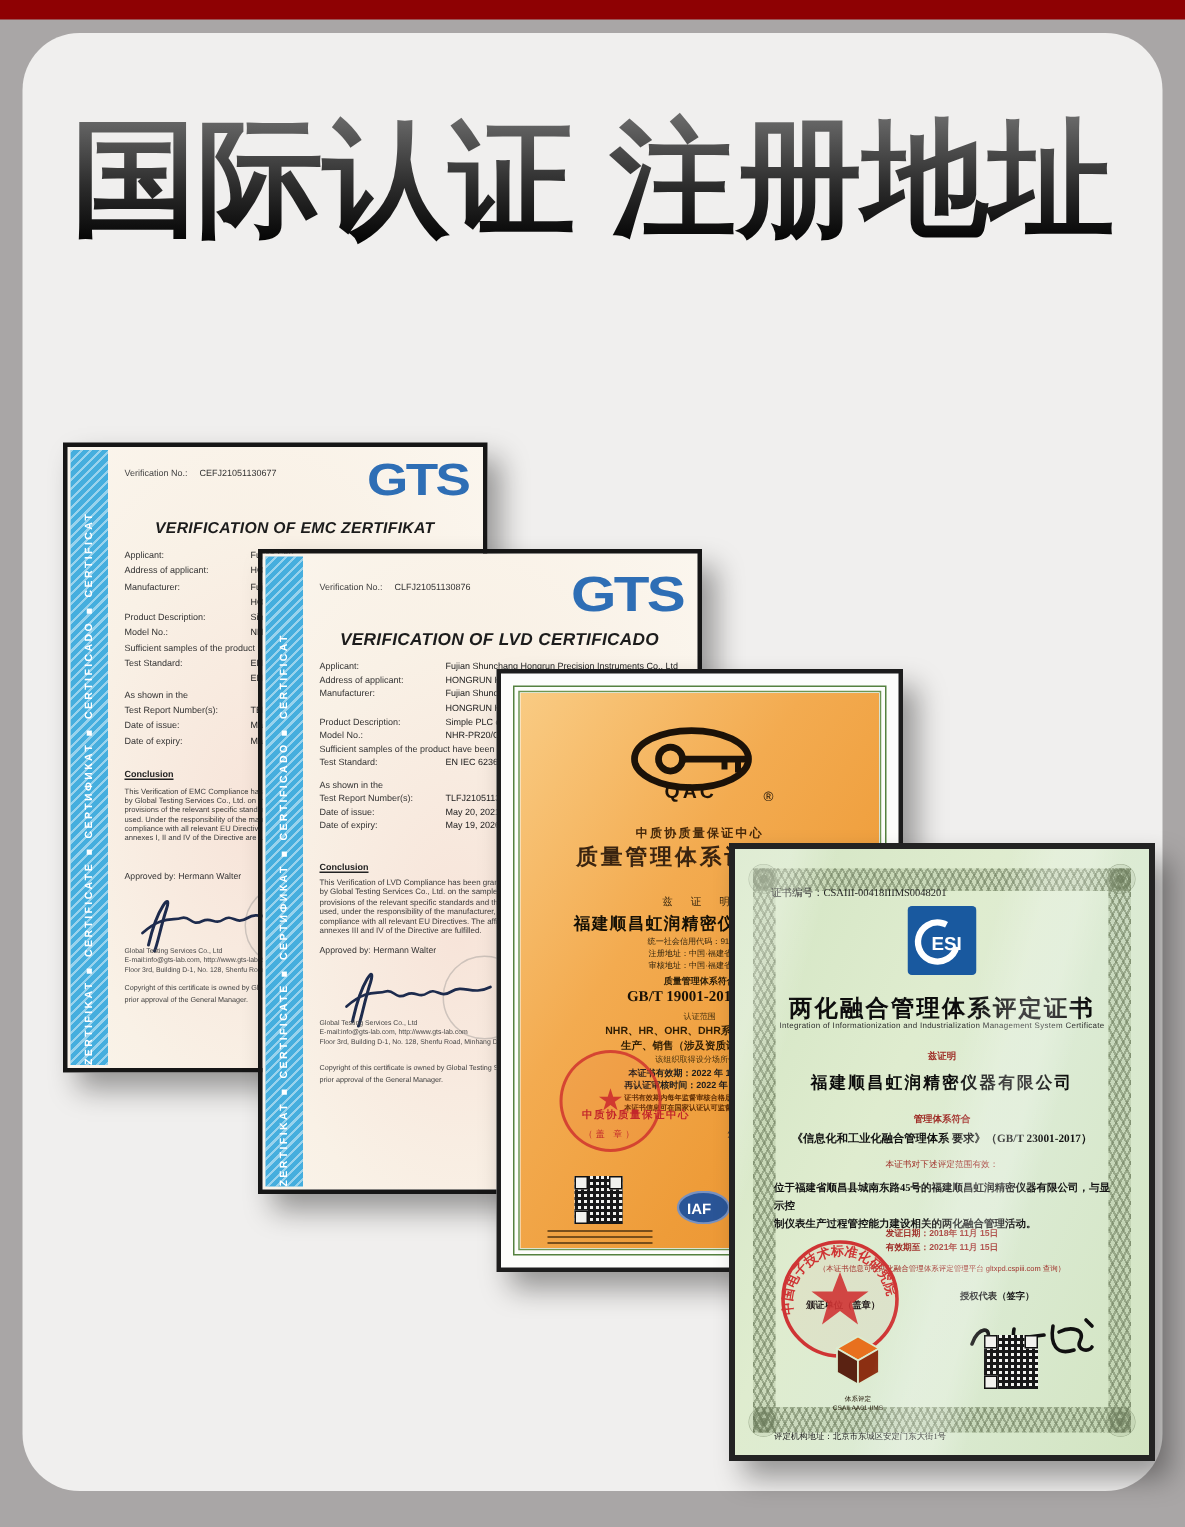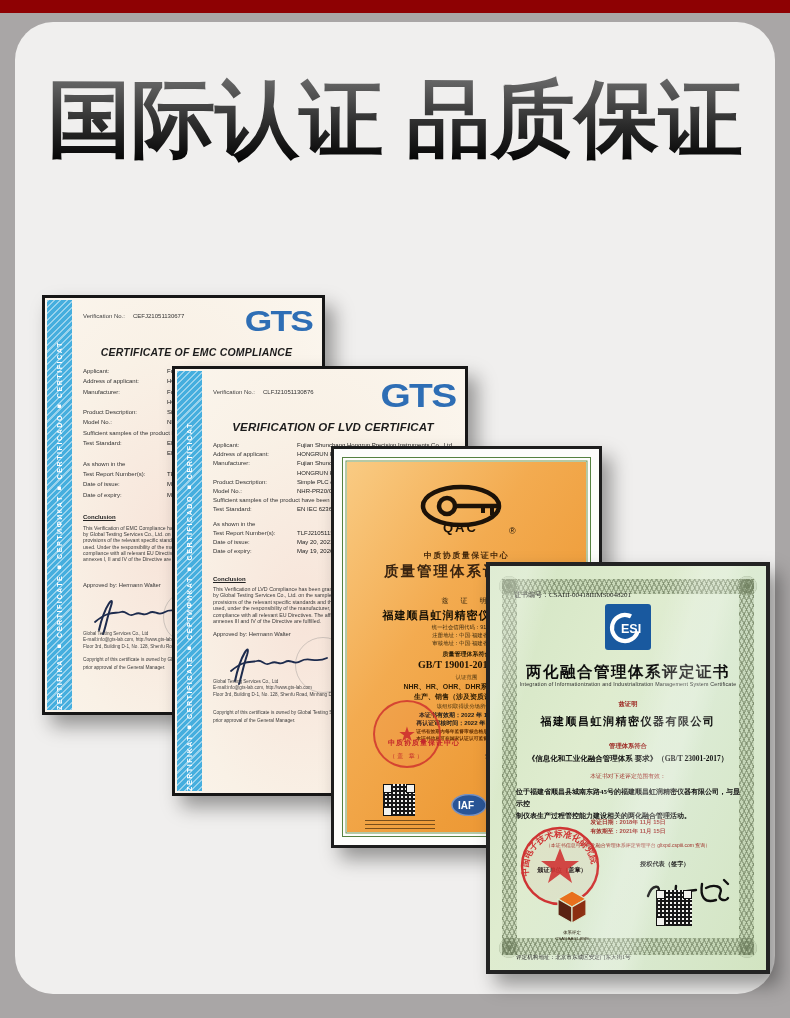--- a/index.html
+++ b/index.html
@@ -103,32 +103,32 @@
   .ii-lab{position:absolute;font-size:6.2px;font-weight:bold;color:#1a1a1a;font-family:"Liberation Serif","DejaVu Serif",serif;}
   .ii-badge{position:absolute;text-align:center;font-size:4.4px;color:#24180a;line-height:5.6px;}
   .ii-foot{position:absolute;left:26px;font-size:5.6px;color:#202020;font-family:"Liberation Serif","DejaVu Serif",serif;}
 </style>
 </head>
 <body>
 
 <div class="page">
   <div class="topbar"></div>
   <div class="card">
-    <div class="title">国际认证 品质保证</div>
+    <div class="title">国际认证 注册地址</div>
   </div>
 
   <div class="cert gts c1" style="left:42px;top:295px;width:277px;height:414px;z-index:2;">
     <div class="band">
       <span>ZERTIFIKAT ■ CERTIFICATE ■ СЕРТИФИКАТ ■ CERTIFICADO ■ CERTIFICAT</span>
     </div>
     <div class="vrow" style="top:15px;">
       <b>Verification No.:</b><span>CEFJ21051130677</span>
     </div>
     <div class="gtslogo" style="top:8px;">GTS</div>
-    <div class="gtitle" style="top:48px;">CERTIFICATE OF EMC COMPLIANCE</div>
+    <div class="gtitle" style="top:48px;">VERIFICATION OF EMC ZERTIFIKAT</div>
     <div class="rows" style="top:70px;">
       <div class="row">
           <span class="lab">Applicant:</span>
           <span class="val">Fujian Shu</span>
         </div>
       <div class="row">
           <span class="lab">Address of applicant:</span>
           <span class="val">HONGRUN</span>
         </div>
       <div class="row">
@@ -201,21 +201,21 @@
   </div>
 
   <div class="cert gts c2" style="left:172px;top:366px;width:290px;height:424px;z-index:3;">
     <div class="band">
       <span>ZERTIFIKAT ■ CERTIFICATE ■ СЕРТИФИКАТ ■ CERTIFICADO ■ CERTIFICAT</span>
     </div>
     <div class="vrow" style="top:20px;">
       <b>Verification No.:</b><span>CLFJ21051130876</span>
     </div>
     <div class="gtslogo" style="top:10px;font-size:33px;">GTS</div>
-    <div class="gtitle" style="top:52px;font-size:11.5px;">VERIFICATION OF LVD CERTIFICAT</div>
+    <div class="gtitle" style="top:52px;font-size:11.5px;">VERIFICATION OF LVD CERTIFICADO</div>
     <div class="rows" style="top:73px;">
       <div class="row">
           <span class="lab">Applicant:</span>
           <span class="val">Fujian Shunchang Hongrun Precision Instruments Co., Ltd</span>
         </div>
       <div class="row">
           <span class="lab">Address of applicant:</span>
           <span class="val">HONGRUN HIGH-TECH P</span>
         </div>
       <div class="row">

